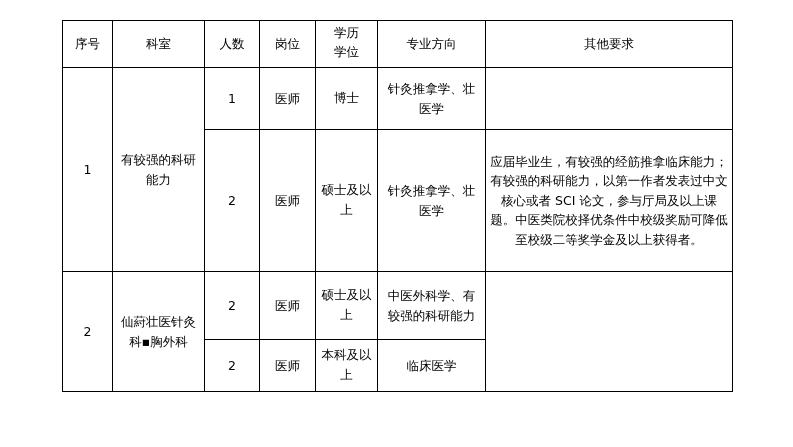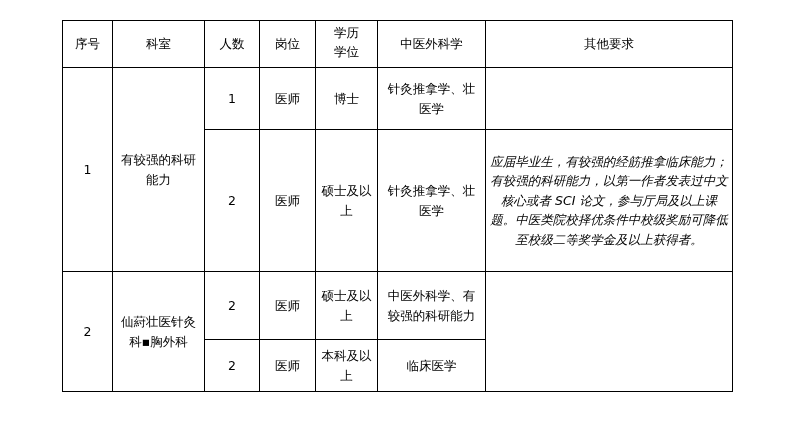--- a/index.html
+++ b/index.html
@@ -49,29 +49,28 @@
     text-align: center;
     vertical-align: middle;
     word-wrap: break-word;
   }
   table.recruit thead td {
     height: 40px;
     font-size: 12.5px;
   }
   .cell-no        { font-size: 12px; }
   .cell-dept      { line-height: 1.6; }
-  .cell-edu       { line-height: 1.5; }
+  .cell-edu       { line-height: 1.5; font-family: Liberation Serif, serif; }
   .cell-major     { line-height: 1.6; }
   .cell-other {
     text-align: left;
     vertical-align: middle;
     line-height: 1.78;
     padding: 6px 7px;
     font-size: 12.5px;
-    font-style: italic;
   }
   .r1 { height: 62px; }
   .r2 { height: 142px; }
   .r3 { height: 68px; }
   .r4 { height: 52px; }
   .nowrap-stack { white-space: pre-line; font-family: Liberation Mono, monospace; }
 </style>
 </head>
 <body>
 
@@ -88,21 +87,21 @@
         <col class="c-other">
       </colgroup>
       <thead>
         <tr>
           <td>序号</td>
           <td>科室</td>
           <td>人数</td>
           <td>岗位</td>
           <td class="nowrap-stack">学历
 学位</td>
-          <td>中医外科学</td>
+          <td>专业方向</td>
           <td>其他要求</td>
         </tr>
       </thead>
       <tbody>
         <tr class="r1">
           <td class="cell-no" rowspan="2">1</td>
           <td class="cell-dept" rowspan="2">有较强的科研能力</td>
           <td>1</td>
           <td>医师</td>
           <td class="cell-edu">博士</td>

